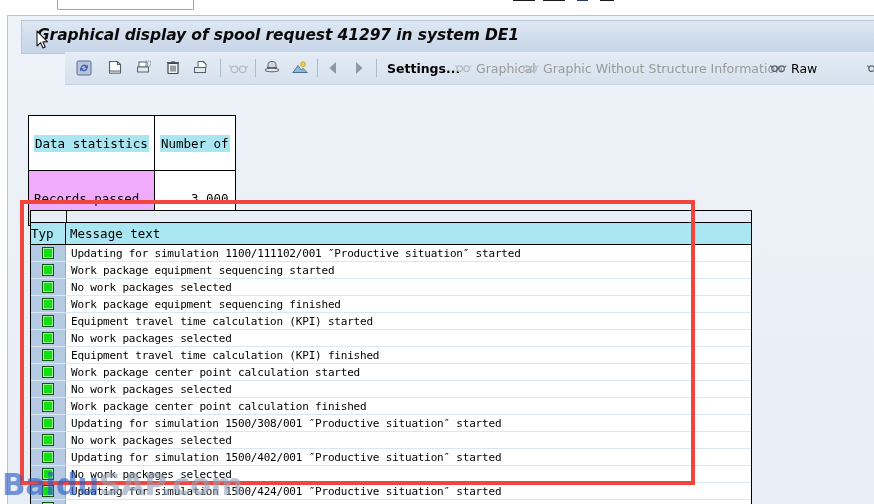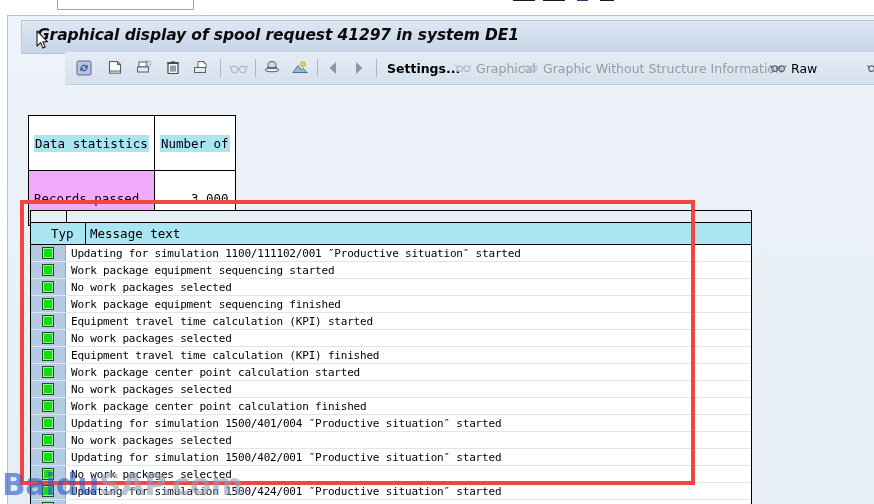--- a/index.html
+++ b/index.html
@@ -179,21 +179,21 @@
     font-family: "DejaVu Sans Mono", monospace;
     font-size: 12.5px;
     color: #000;
     display: flex;
     align-items: center;
     background: #a9e6f2;
     height: 100%;
   }
   .msg-head .th-typ {
     width: 34px;
-    padding-left: 20px;
+    padding-left: 0;
     border-right: 1px solid #000;
   }
   .msg-head .th-text {
     flex: 1;
     padding-left: 4px;
   }
   .msg-rows { background: #ffffff; }
   .msg-row {
     display: flex;
     height: 16px;
@@ -503,21 +503,21 @@
           <div class="msg-row">
             <div class="cell-typ">
               <div class="status-sq"></div>
             </div>
             <div class="cell-text">Work package center point calculation finished</div>
           </div>
           <div class="msg-row">
             <div class="cell-typ">
               <div class="status-sq"></div>
             </div>
-            <div class="cell-text">Updating for simulation 1500/401/004 ″Productive situation″ started</div>
+            <div class="cell-text">Updating for simulation 1500/308/001 ″Productive situation″ started</div>
           </div>
           <div class="msg-row">
             <div class="cell-typ">
               <div class="status-sq"></div>
             </div>
             <div class="cell-text">No work packages selected</div>
           </div>
           <div class="msg-row">
             <div class="cell-typ">
               <div class="status-sq"></div>

